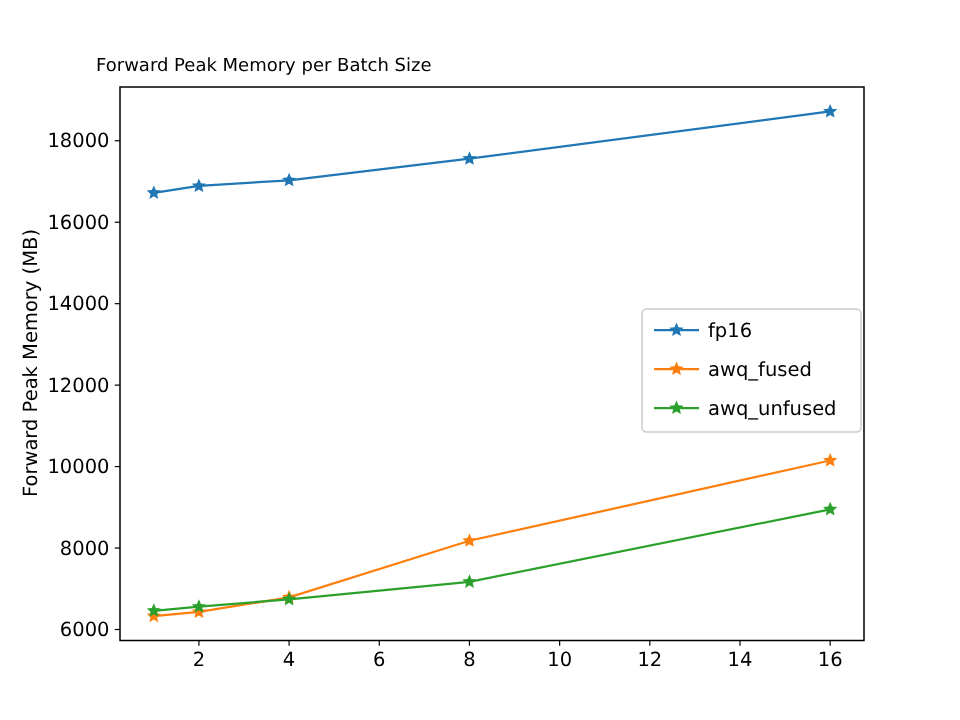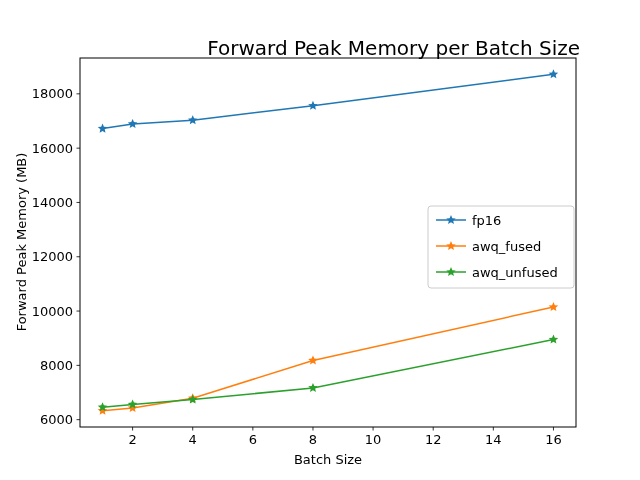--- a/index.html
+++ b/index.html
@@ -7,23 +7,23 @@
     position: relative;
     width: 640px;
     height: 480px;
     background: #ffffff;
     font-family: "DejaVu Sans", sans-serif;
     overflow: hidden;
   }
   .figure svg { position: absolute; left: 0; top: 0; }
   .chart-title {
     position: absolute;
-    left: 84px; top: 36px; width: 496px;
-    text-align: right;
-    font-size: 20px;
+    left: 64px; top: 36px; width: 496px;
+    text-align: left;
+    font-size: 12px;
     color: #000000;
   }
   .xlabel {
     position: absolute;
     left: 80px; top: 452px; width: 496px;
     text-align: center;
     font-size: 13px;
     color: #000000;
   }
   .ylabel {
@@ -102,15 +102,14 @@
           <text x="472" y="250.5" font-size="13" fill="#000000">awq_fused</text>
         </g>
         <g>
           <line x1="436" y1="272" x2="466" y2="272" stroke="#2ca02c" stroke-width="1.5"></line>
           <polygon points="451.00,267.00 452.35,270.14 455.76,270.45 453.19,272.71 453.94,276.05 451.00,274.30 448.06,276.05 448.81,272.71 446.24,270.45 449.65,270.14" fill="#2ca02c"></polygon>
           <text x="472" y="276.5" font-size="13" fill="#000000">awq_unfused</text>
         </g>
       </g>
     </svg>
   <div class="chart-title">Forward Peak Memory per Batch Size</div>
-  <div class="xlabel">Batch Size</div>
   <div class="ylabel">Forward Peak Memory (MB)</div>
 </div>
 
 </body></html>

